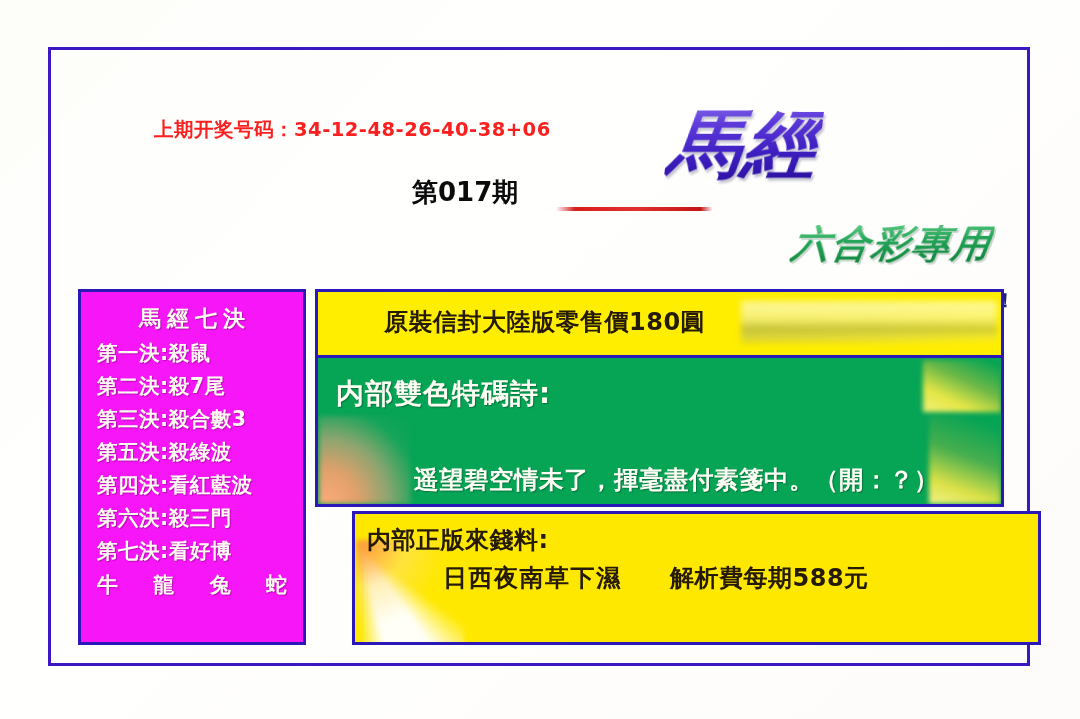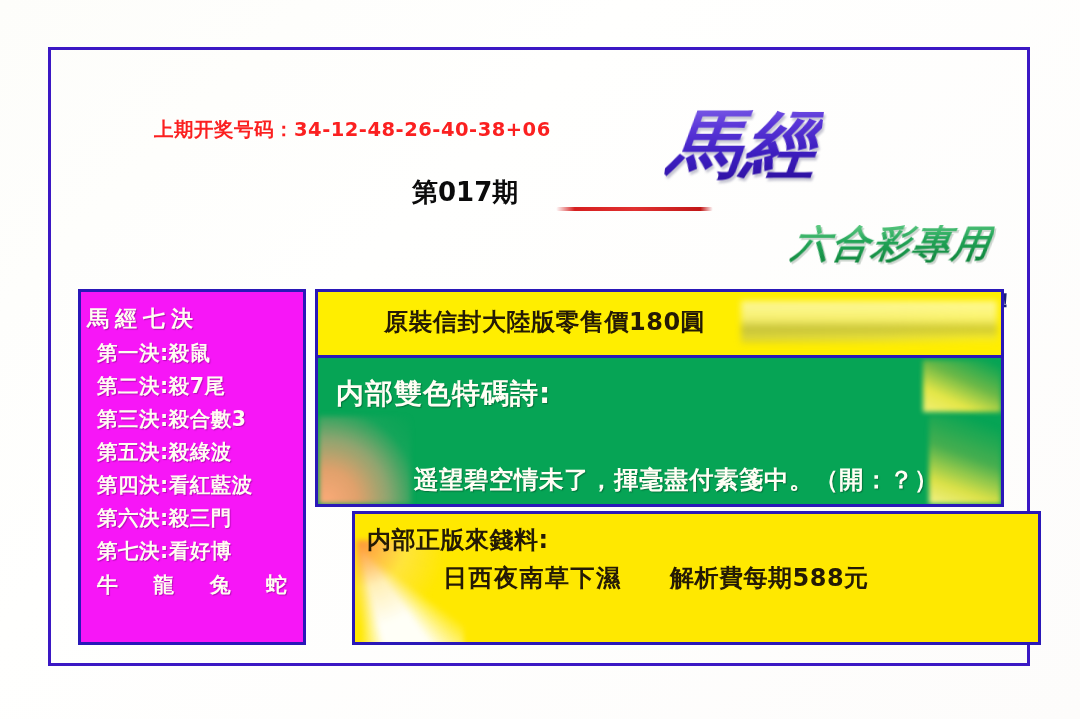--- a/index.html
+++ b/index.html
@@ -147,21 +147,21 @@
     top: 0;
     width: 228px;
     height: 356px;
     background: #f716f7;
     border: 3px solid #2a18b8;
     box-sizing: border-box;
     overflow: hidden;
   }
   #seven-title {
     margin: 12px 0 2px 0;
-    text-align: left;
+    text-align: center;
     font-size: 22px;
     font-weight: bold;
     color: #fffdf2;
     letter-spacing: 6px;
     text-indent: 6px;
     text-shadow: 1px 1px 1px rgba(120,0,120,0.55);
   }
   .seven-row {
     font-size: 20.5px;
     font-weight: bold;

